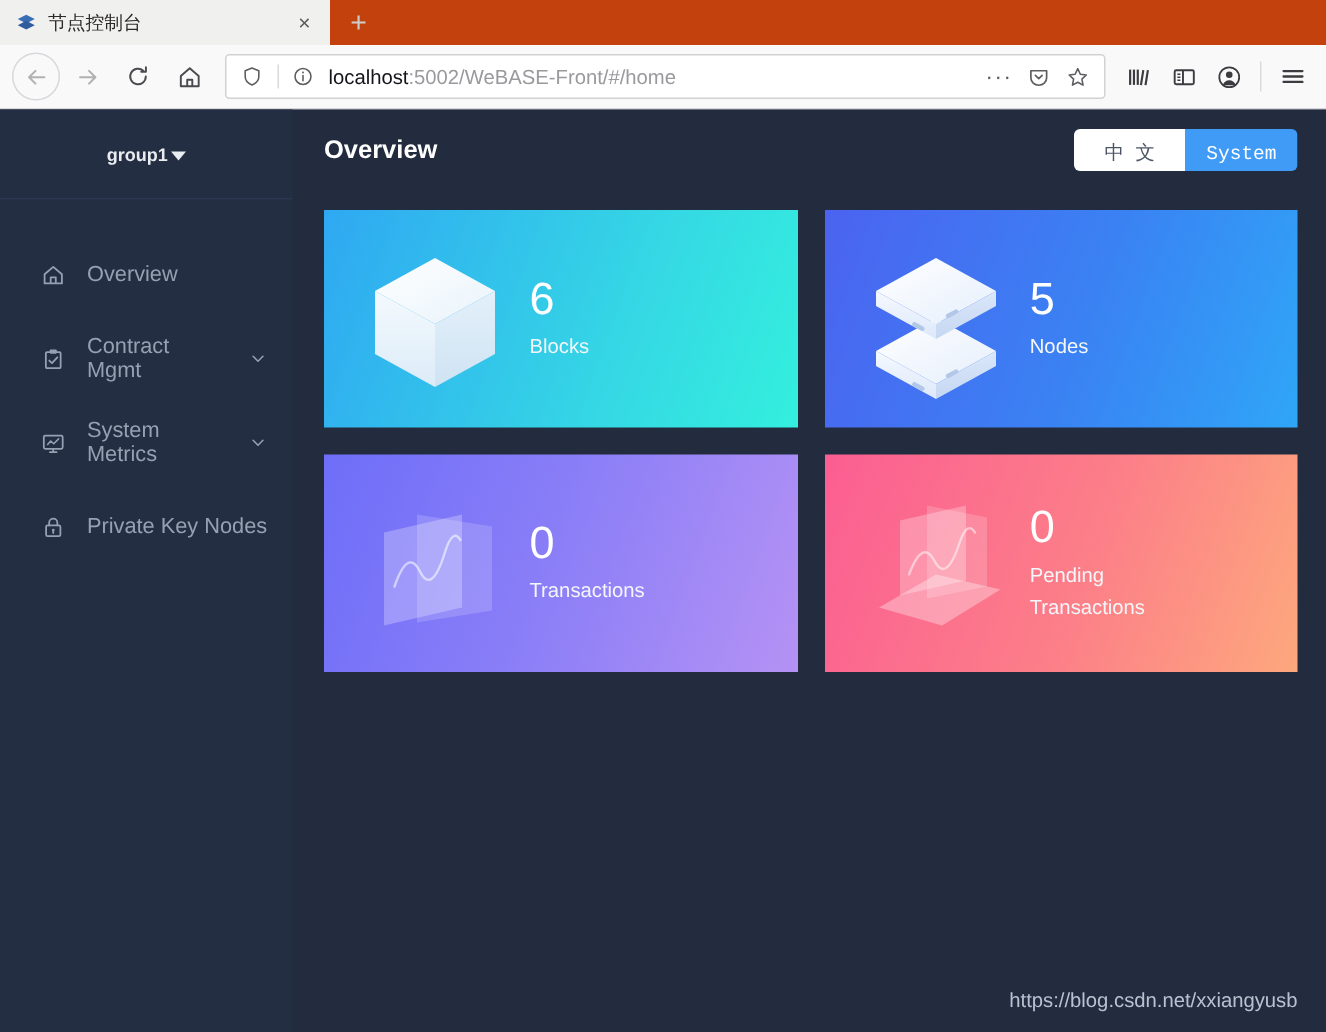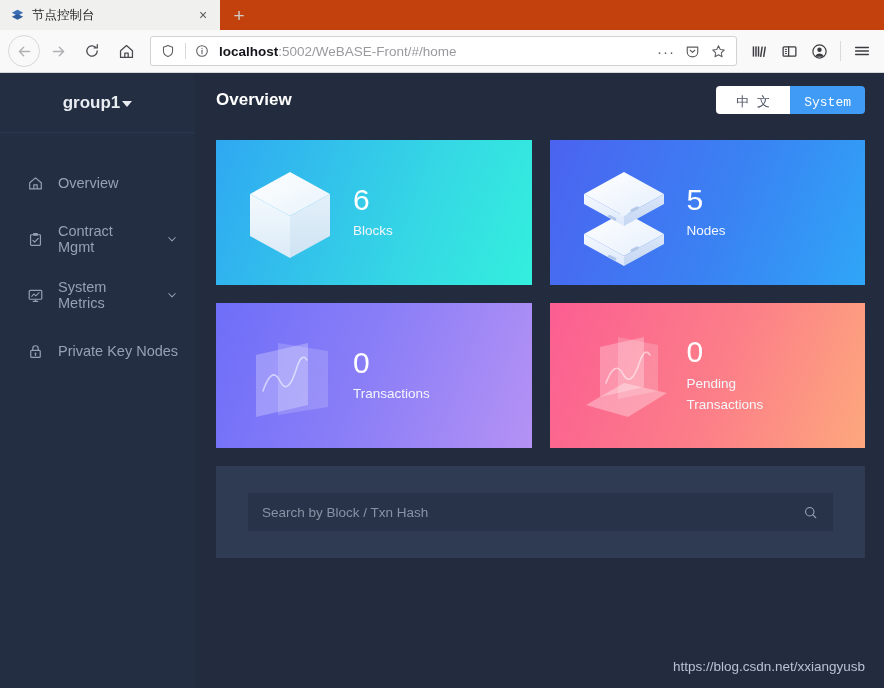--- a/index.html
+++ b/index.html
@@ -58,21 +58,21 @@
     border: 1px solid #d2d2d5; border-radius: 3px;
     display: flex; align-items: center; padding: 0 6px; gap: 2px;
   }
   .url-shield { width: 22px; display: flex; justify-content: center; color: #5d5d61; }
   .url-sep { width: 1px; height: 16px; background: #d9d9dc; margin: 0 4px; }
   .url-info { width: 20px; display: flex; justify-content: center; color: #5d5d61; }
   .url-text {
     flex: 1; font-size: 13.5px; color: #9a9a9e; padding-left: 5px;
     white-space: nowrap; overflow: hidden;
   }
-  .url-text b { color: #15141a; font-weight: 700; }
+  .url-text b { color: #15141a; font-weight: 400; }
   .url-icon {
     width: 24px; height: 24px; display: flex; align-items: center;
     justify-content: center; color: #5d5d61; cursor: pointer; flex: 0 0 24px;
   }
   .tb-icon {
     width: 28px; height: 30px; display: flex; align-items: center;
     justify-content: center; color: #3c3c40; cursor: pointer; flex: 0 0 28px;
   }
   .tb-sep { width: 1px; height: 20px; background: #dadade; margin: 0 5px; }
 
@@ -91,21 +91,21 @@
   .sb-collapse {
     position: absolute; right: 14px; top: 50%; transform: translateY(-50%);
     width: 0; height: 0; cursor: pointer;
     border-top: 6px solid transparent; border-bottom: 6px solid transparent;
     border-right: 8px solid #c8cdd8;
   }
   .sb-group {
     height: 60px; display: flex; align-items: center; justify-content: center;
     border-bottom: 1px solid #2b3750; cursor: pointer; gap: 2px;
   }
-  .sb-group-label { font-size: 17px; color: #e9ecf1; font-weight: 700; }
+  .sb-group-label { font-size: 12px; color: #e9ecf1; font-weight: 700; }
   .caret-down {
     width: 0; height: 0; margin-top: 3px;
     border-left: 5px solid transparent; border-right: 5px solid transparent;
     border-top: 6px solid #e9ecf1;
   }
   .sb-menu { padding-top: 22px; }
   .sb-item {
     height: 56px; display: flex; align-items: center;
     padding: 0 16px 0 26px; gap: 14px; cursor: pointer; color: #97a0b3;
   }
@@ -447,29 +447,18 @@
             </svg>
           </div>
           <div class="card-body">
             <span class="card-num">0</span>
             <span class="card-lbl">Pending Transactions</span>
           </div>
         </div>
 
       </div>
 
-      <div class="panel">
-        <div class="searchbox">
-          <input type="text" placeholder="Search by Block / Txn Hash" style="">
-          <span class="search-ico">
-            <svg width="15" height="15" viewBox="0 0 20 20" fill="none" stroke="currentColor" stroke-width="1.5">
-              <circle cx="9" cy="9" r="5.6"></circle>
-              <path d="M13.2 13.2 L17 17" stroke-linecap="round"></path>
-            </svg>
-          </span>
-        </div>
-      </div>
 
       <div class="watermark">https://blog.csdn.net/xxiangyusb</div>
 
     </div>
   </div>
 </div>
 
 </body></html>

